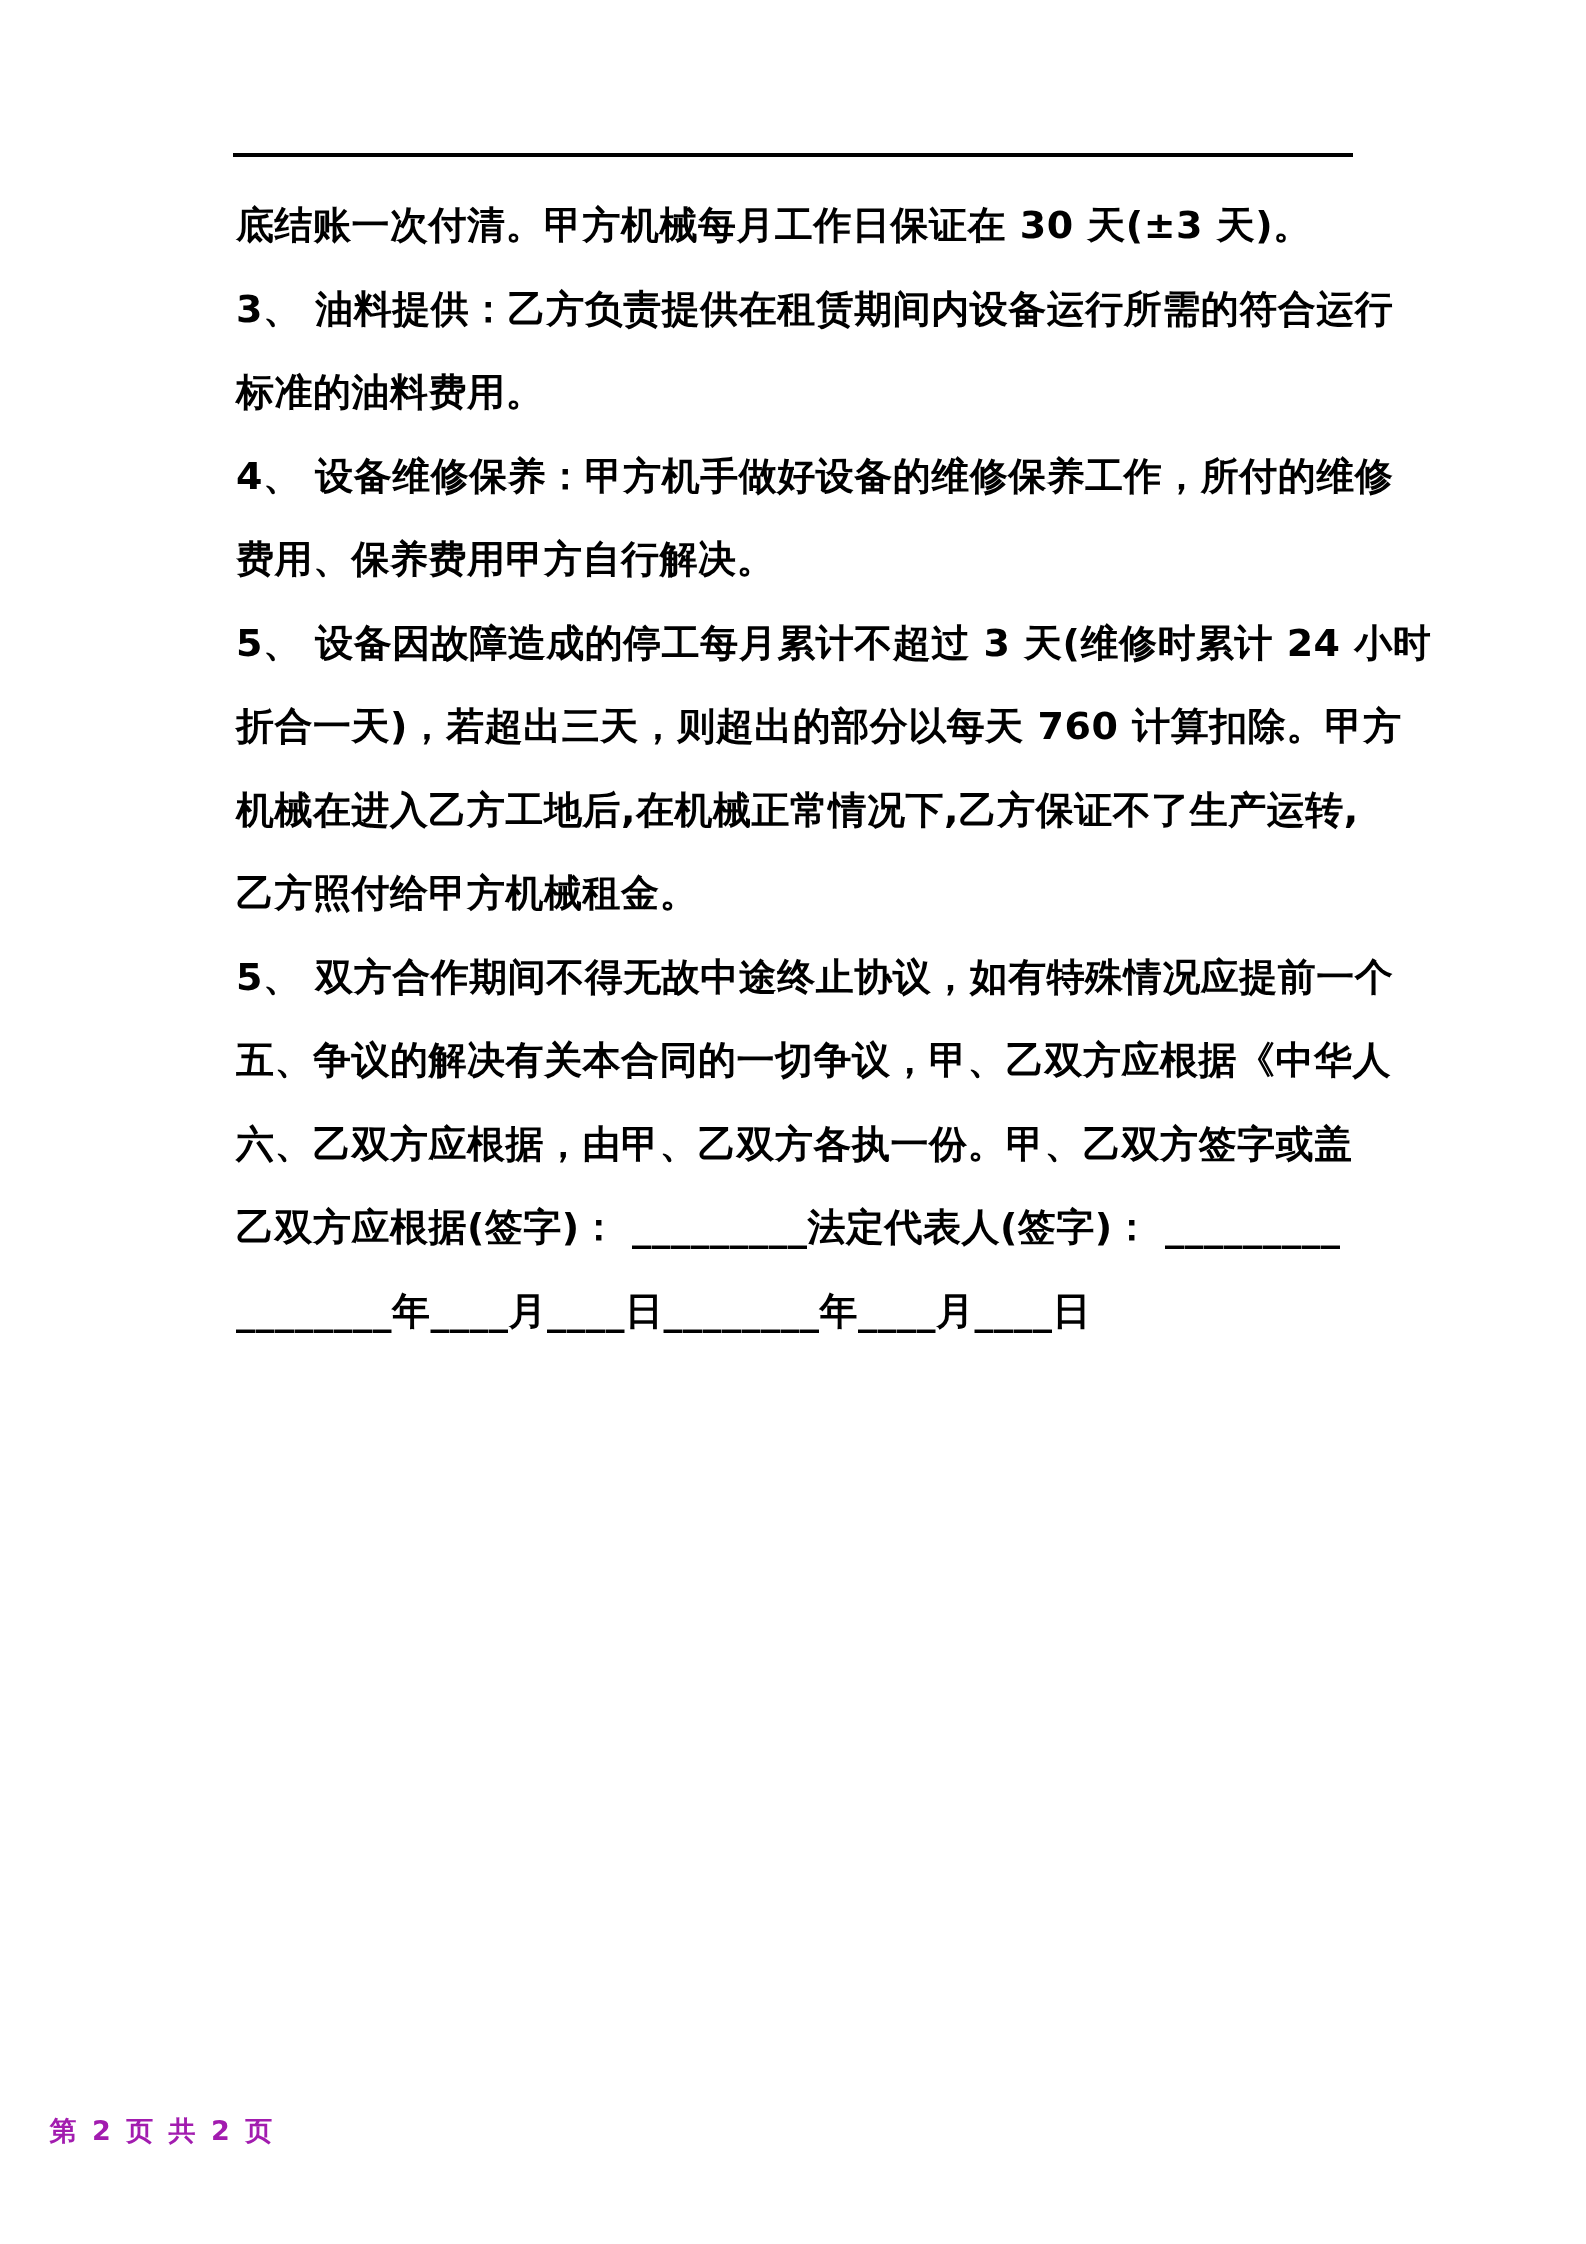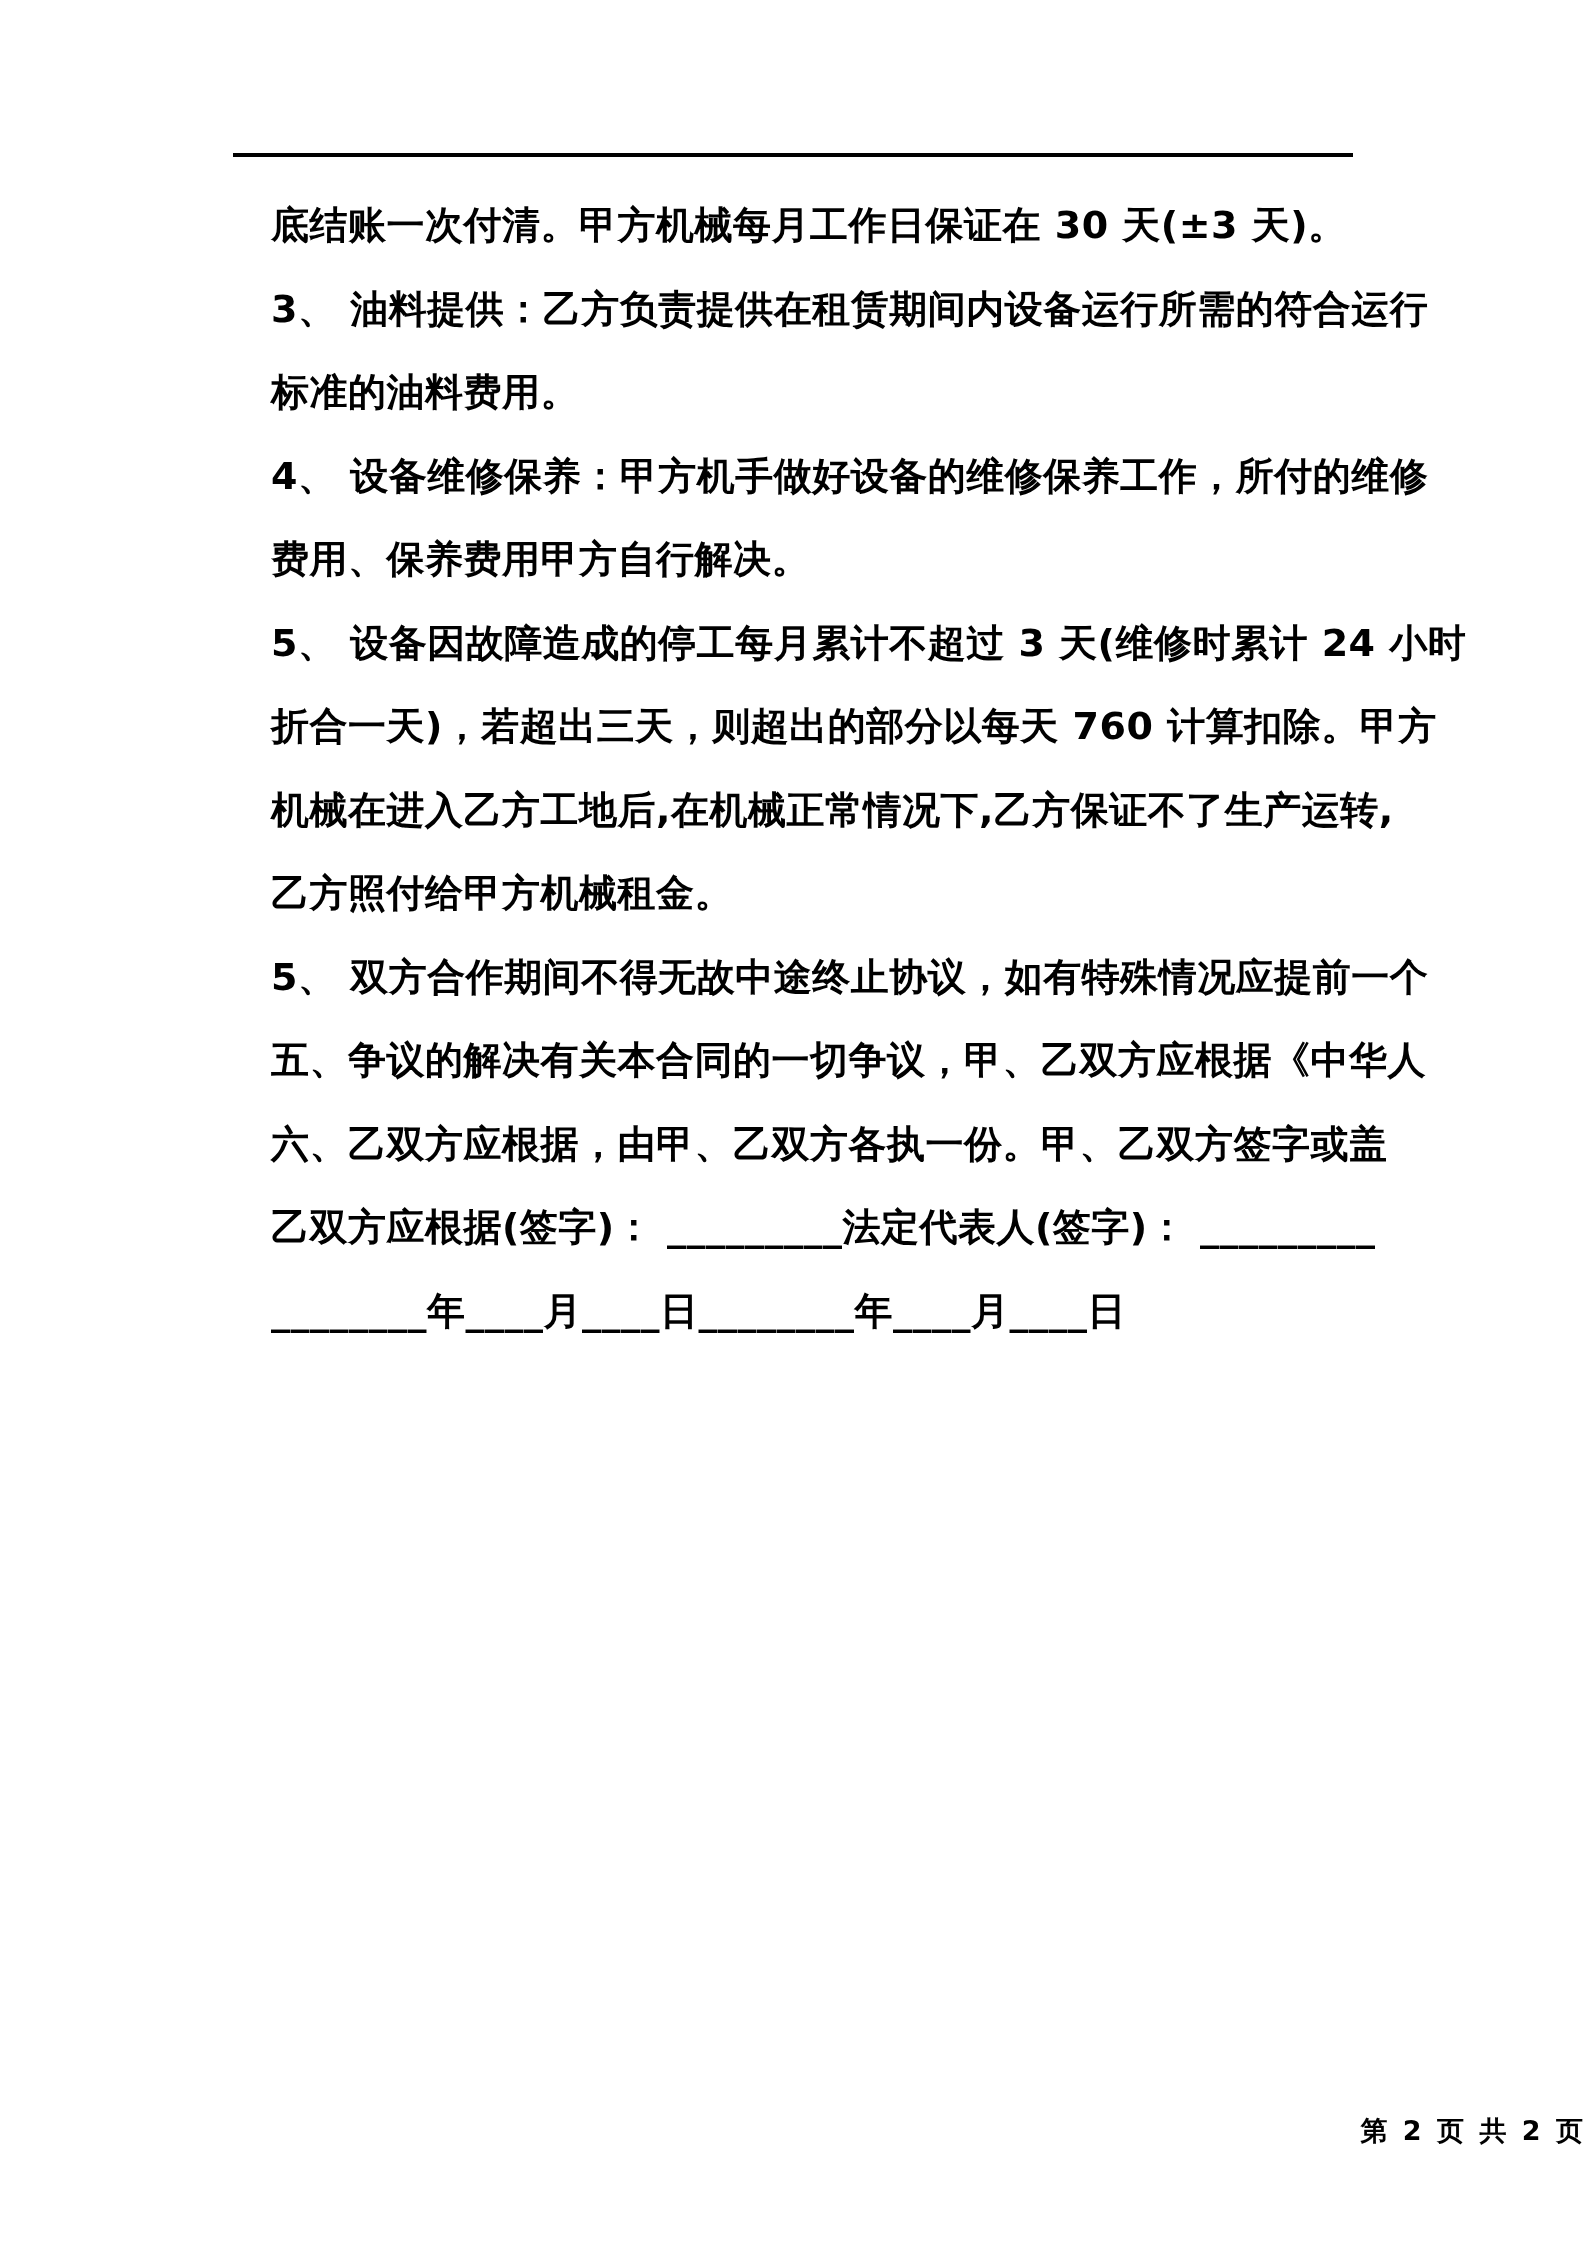--- a/index.html
+++ b/index.html
@@ -22,41 +22,40 @@
     top: 153px;
     width: 1120px;
     height: 4px;
     background: #000000;
   }
   .body-text {
     position: absolute;
     left: 236px;
     top: 184px;
     width: 1130px;
-    margin-left: 35px;
   }
   .text-line {
     height: 83.5px;
     line-height: 83.5px;
     font-size: 38px;
     font-weight: 700;
     letter-spacing: 0.5px;
     white-space: pre;
     color: #000000;
   }
   .page-footer {
     position: absolute;
     left: 0;
     top: 2082px;
     width: 100%;
-    text-align: right;
+    text-align: left;
     font-size: 27px;
     font-weight: 700;
     letter-spacing: 3px;
-    color: #000000;
+    color: #a21caf;
     white-space: pre;
   }
 </style>
 </head>
 <body>
 
 <div class="page">
 
   <div class="header-rule"></div>
 

